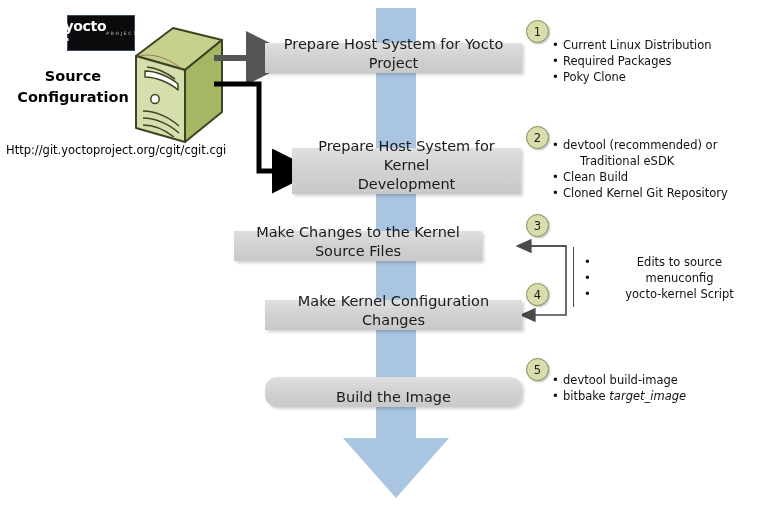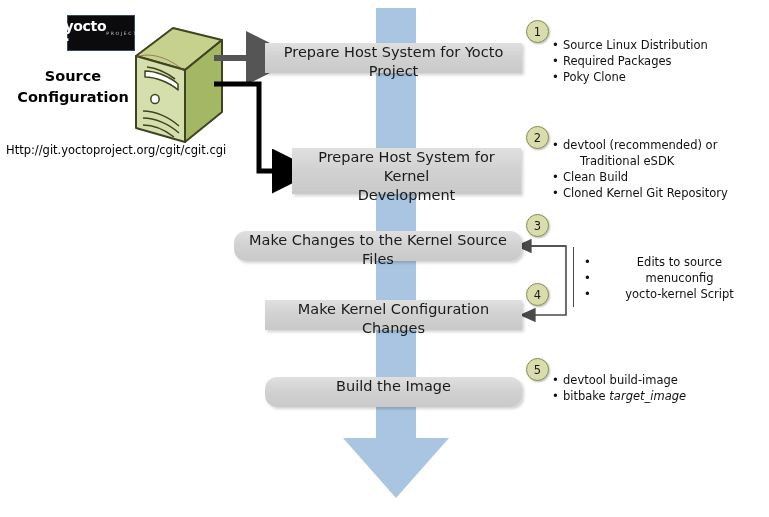--- a/index.html
+++ b/index.html
@@ -87,32 +87,32 @@
   }
 
   
   #server { left: 133px; top: 26px; width: 92px; height: 118px; }
 
   
   .pbox {
     background: linear-gradient(to bottom, #e0e0e0 0%, #d2d2d2 45%, #c9c9c9 100%);
     box-shadow: 2px 2px 3px rgba(0,0,0,0.18);
     display: flex;
-    align-items: flex-start;
+    align-items: flex-end;
     justify-content: center;
     text-align: center;
     color: #1a1a1a;
     font-size: 14.5px;
     line-height: 19px;
     box-sizing: border-box;
     padding: 0 8px;
   }
   #box-1 { left: 265px; top: 43px;  width: 257px; height: 30px; }
   #box-2 { left: 292px; top: 148px; width: 229px; height: 46px; }
-  #box-3 { left: 234px; top: 231px; width: 288px; height: 30px; border-radius: 12px; }
+  #box-3 { left: 234px; top: 231px; width: 248px; height: 30px; }
   #box-4 { left: 265px; top: 300px; width: 257px; height: 30px; }
   #box-5 { left: 265px; top: 377px; width: 257px; height: 30px; border-radius: 12px; }
 
   
   .numcircle {
     width: 23px;
     height: 23px;
     border-radius: 50%;
     background: #d9dcab;
     border: 1.5px solid #8a8f55;
@@ -263,21 +263,21 @@
     <span>Build the Image</span>
   </div>
 
   <div class="abs numcircle" id="num-1">1</div>
   <div class="abs numcircle" id="num-2">2</div>
   <div class="abs numcircle" id="num-3">3</div>
   <div class="abs numcircle" id="num-4">4</div>
   <div class="abs numcircle" id="num-5">5</div>
 
   <ul class="abs bullets" id="list-1">
-    <li>Source Linux Distribution</li>
+    <li>Current Linux Distribution</li>
     <li>Required Packages</li>
     <li>Poky Clone</li>
   </ul>
 
   <ul class="abs bullets" id="list-2">
     <li>
       <span>devtool (recommended) or</span>
       <span class="wrap2">Traditional eSDK</span>
     </li>
     <li>Clean Build</li>

